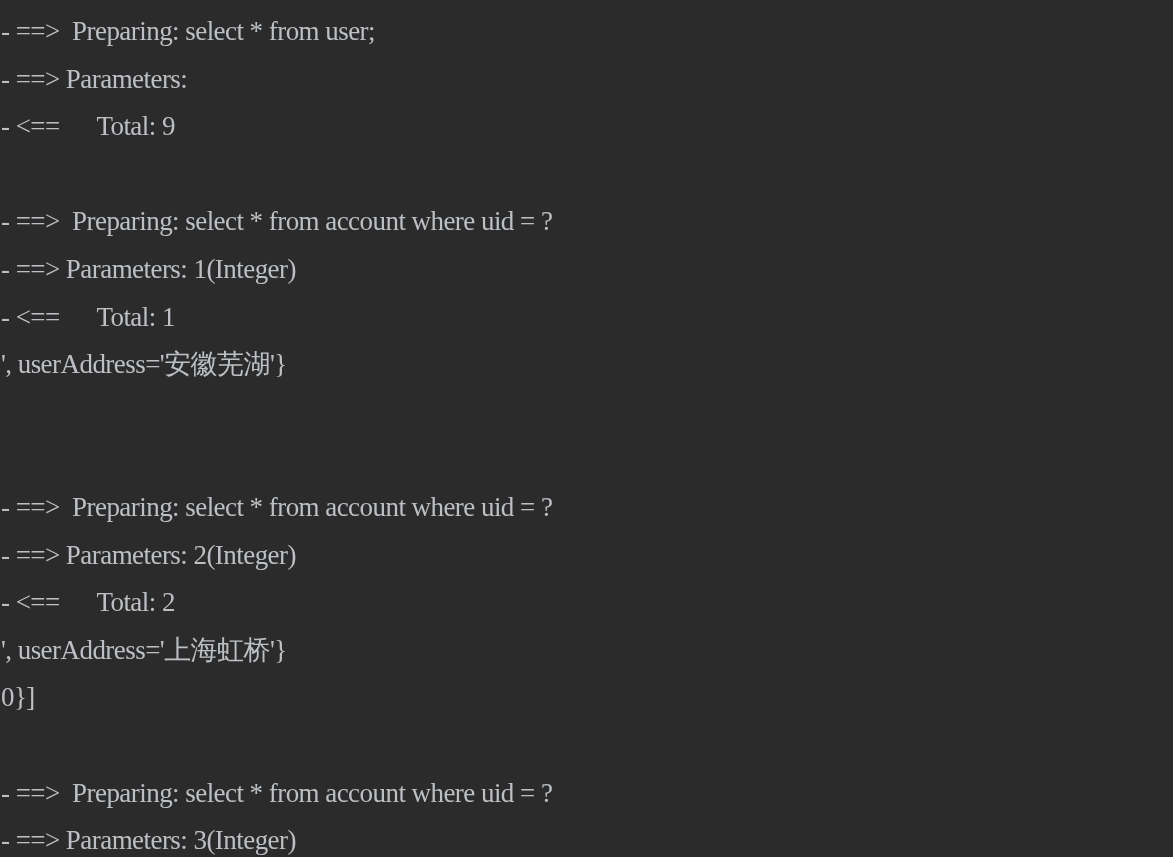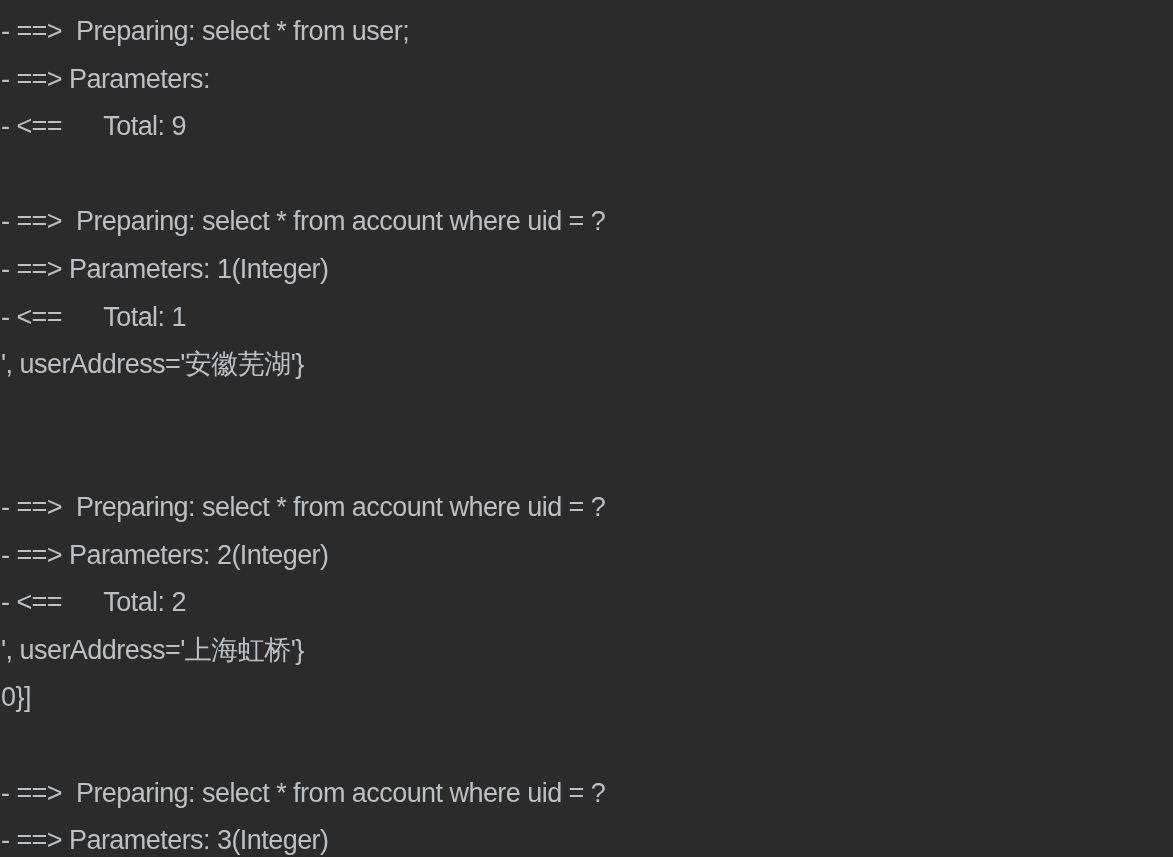--- a/index.html
+++ b/index.html
@@ -30,21 +30,21 @@
     white-space: pre;
     letter-spacing: -0.55px;
     padding-left: 1px;
     padding-top: 8px;
     -webkit-font-smoothing: antialiased;
   }
   .log-line {
     height: 47.6px;
     white-space: pre;
     display: block;
-    font-family: Liberation Sans, sans-serif;
+    font-family: Liberation Serif, serif;
   }
   .log-line.blank {
     color: transparent;
   }
 </style>
 </head>
 <body>
 
 <div id="console-root">
   <div class="log-lines" id="log-lines"><span class="log-line">- ==&gt;  Preparing: select * from user;</span><span class="log-line">- ==&gt; Parameters: </span><span class="log-line">- &lt;==      Total: 9</span><span class="log-line blank"></span><span class="log-line">- ==&gt;  Preparing: select * from account where uid = ?</span><span class="log-line">- ==&gt; Parameters: 1(Integer)</span><span class="log-line">- &lt;==      Total: 1</span><span class="log-line">', userAddress='安徽芜湖'}</span><span class="log-line blank"></span><span class="log-line blank"></span><span class="log-line">- ==&gt;  Preparing: select * from account where uid = ?</span><span class="log-line">- ==&gt; Parameters: 2(Integer)</span><span class="log-line">- &lt;==      Total: 2</span><span class="log-line">', userAddress='上海虹桥'}</span><span class="log-line">0}]</span><span class="log-line blank"></span><span class="log-line">- ==&gt;  Preparing: select * from account where uid = ?</span><span class="log-line">- ==&gt; Parameters: 3(Integer)</span></div>

